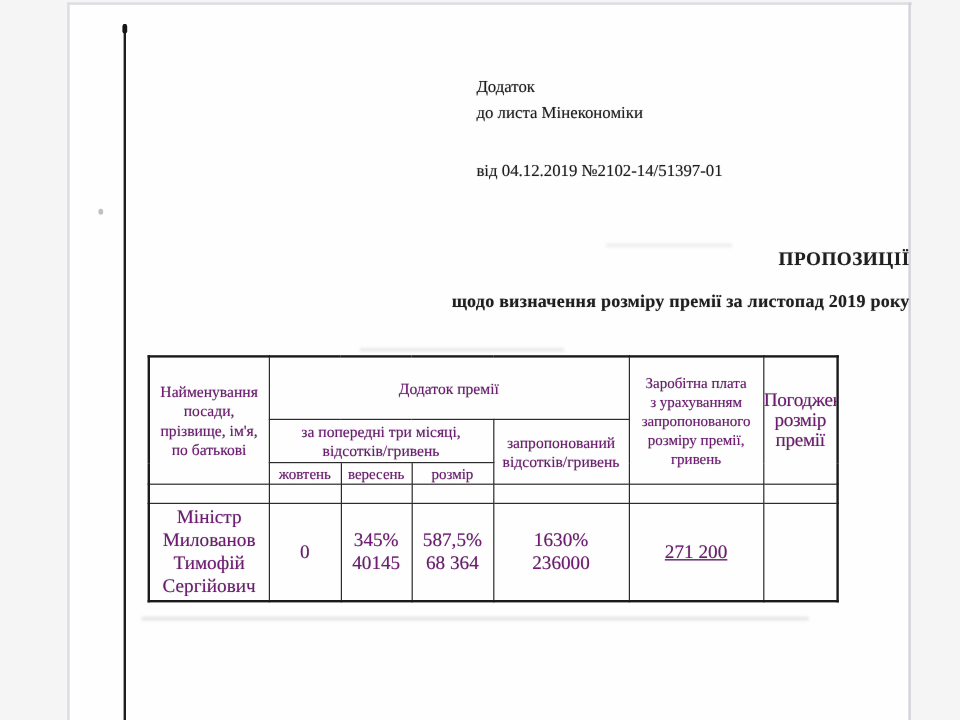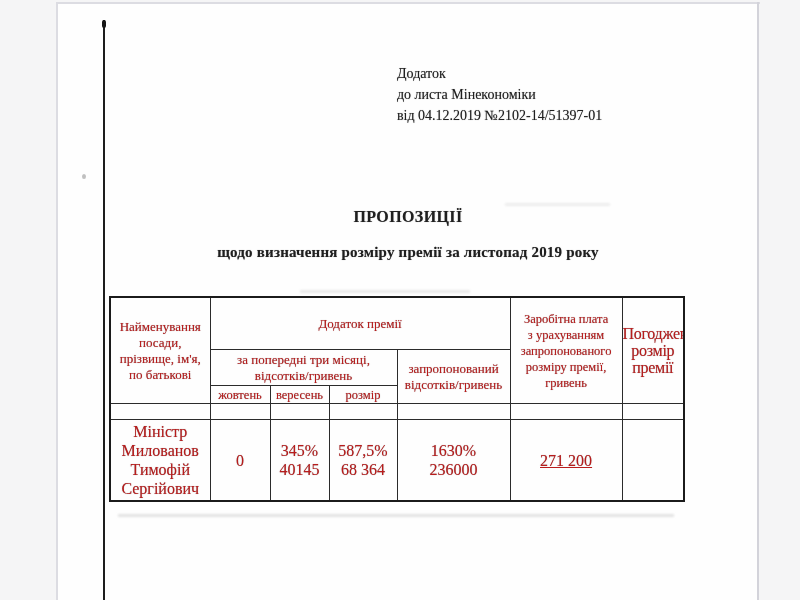--- a/index.html
+++ b/index.html
@@ -21,32 +21,32 @@
   .speck{position:absolute;left:82px;top:174px;width:4px;height:5px;background:#8d8d8d;border-radius:50%;opacity:.55;}
   .smudge{position:absolute;background:#cfcfcf;filter:blur(1.2px);}
   .smudge.s1{left:118px;top:514px;width:556px;height:3px;opacity:.55;}
   .smudge.s2{left:300px;top:290px;width:170px;height:3px;opacity:.45;}
   .smudge.s3{left:505px;top:203px;width:105px;height:3px;opacity:.35;}
 
   .shadowed{text-shadow:0 0 .8px rgba(40,40,40,.5);}
 
   
   .annex{position:absolute;left:397px;top:63px;font-size:14px;line-height:21px;}
-  .annex .ref{margin-top:0;}
+  .annex .ref{margin-top:28px;}
 
   
-  .title-wrap{position:absolute;left:58px;top:207px;width:700px;text-align:center;}
+  .title-wrap{position:absolute;left:58px;top:207px;width:700px;text-align:right;}
   .doc-title{font-weight:bold;font-size:16px;line-height:20px;letter-spacing:.4px;}
   .doc-subtitle{font-weight:bold;font-size:15px;line-height:19px;letter-spacing:.2px;margin-top:16px;}
 
   
   table.premium{
-    position:absolute;left:109px;top:296px;width:574px;
+    position:absolute;left:123px;top:296px;width:574px;
     border-collapse:collapse;table-layout:fixed;
-    border:2px solid #1b1b1b;color:#b91c1c;
+    border:2px solid #1b1b1b;color:#701a75;
   }
   table.premium td{
     border:1px solid #2b2b2b;padding:0;margin:0;
     text-align:center;vertical-align:middle;
     white-space:pre-line;overflow:hidden;
   }
   .r1 td{height:51px;}
   .r2 td{height:35px;}
   .r3 td{height:17px;font-size:12.5px;line-height:14px;}
   .r4 td{height:15px;border-top:2px solid #1f1f1f;border-bottom:2px solid #1a1a1a;}

